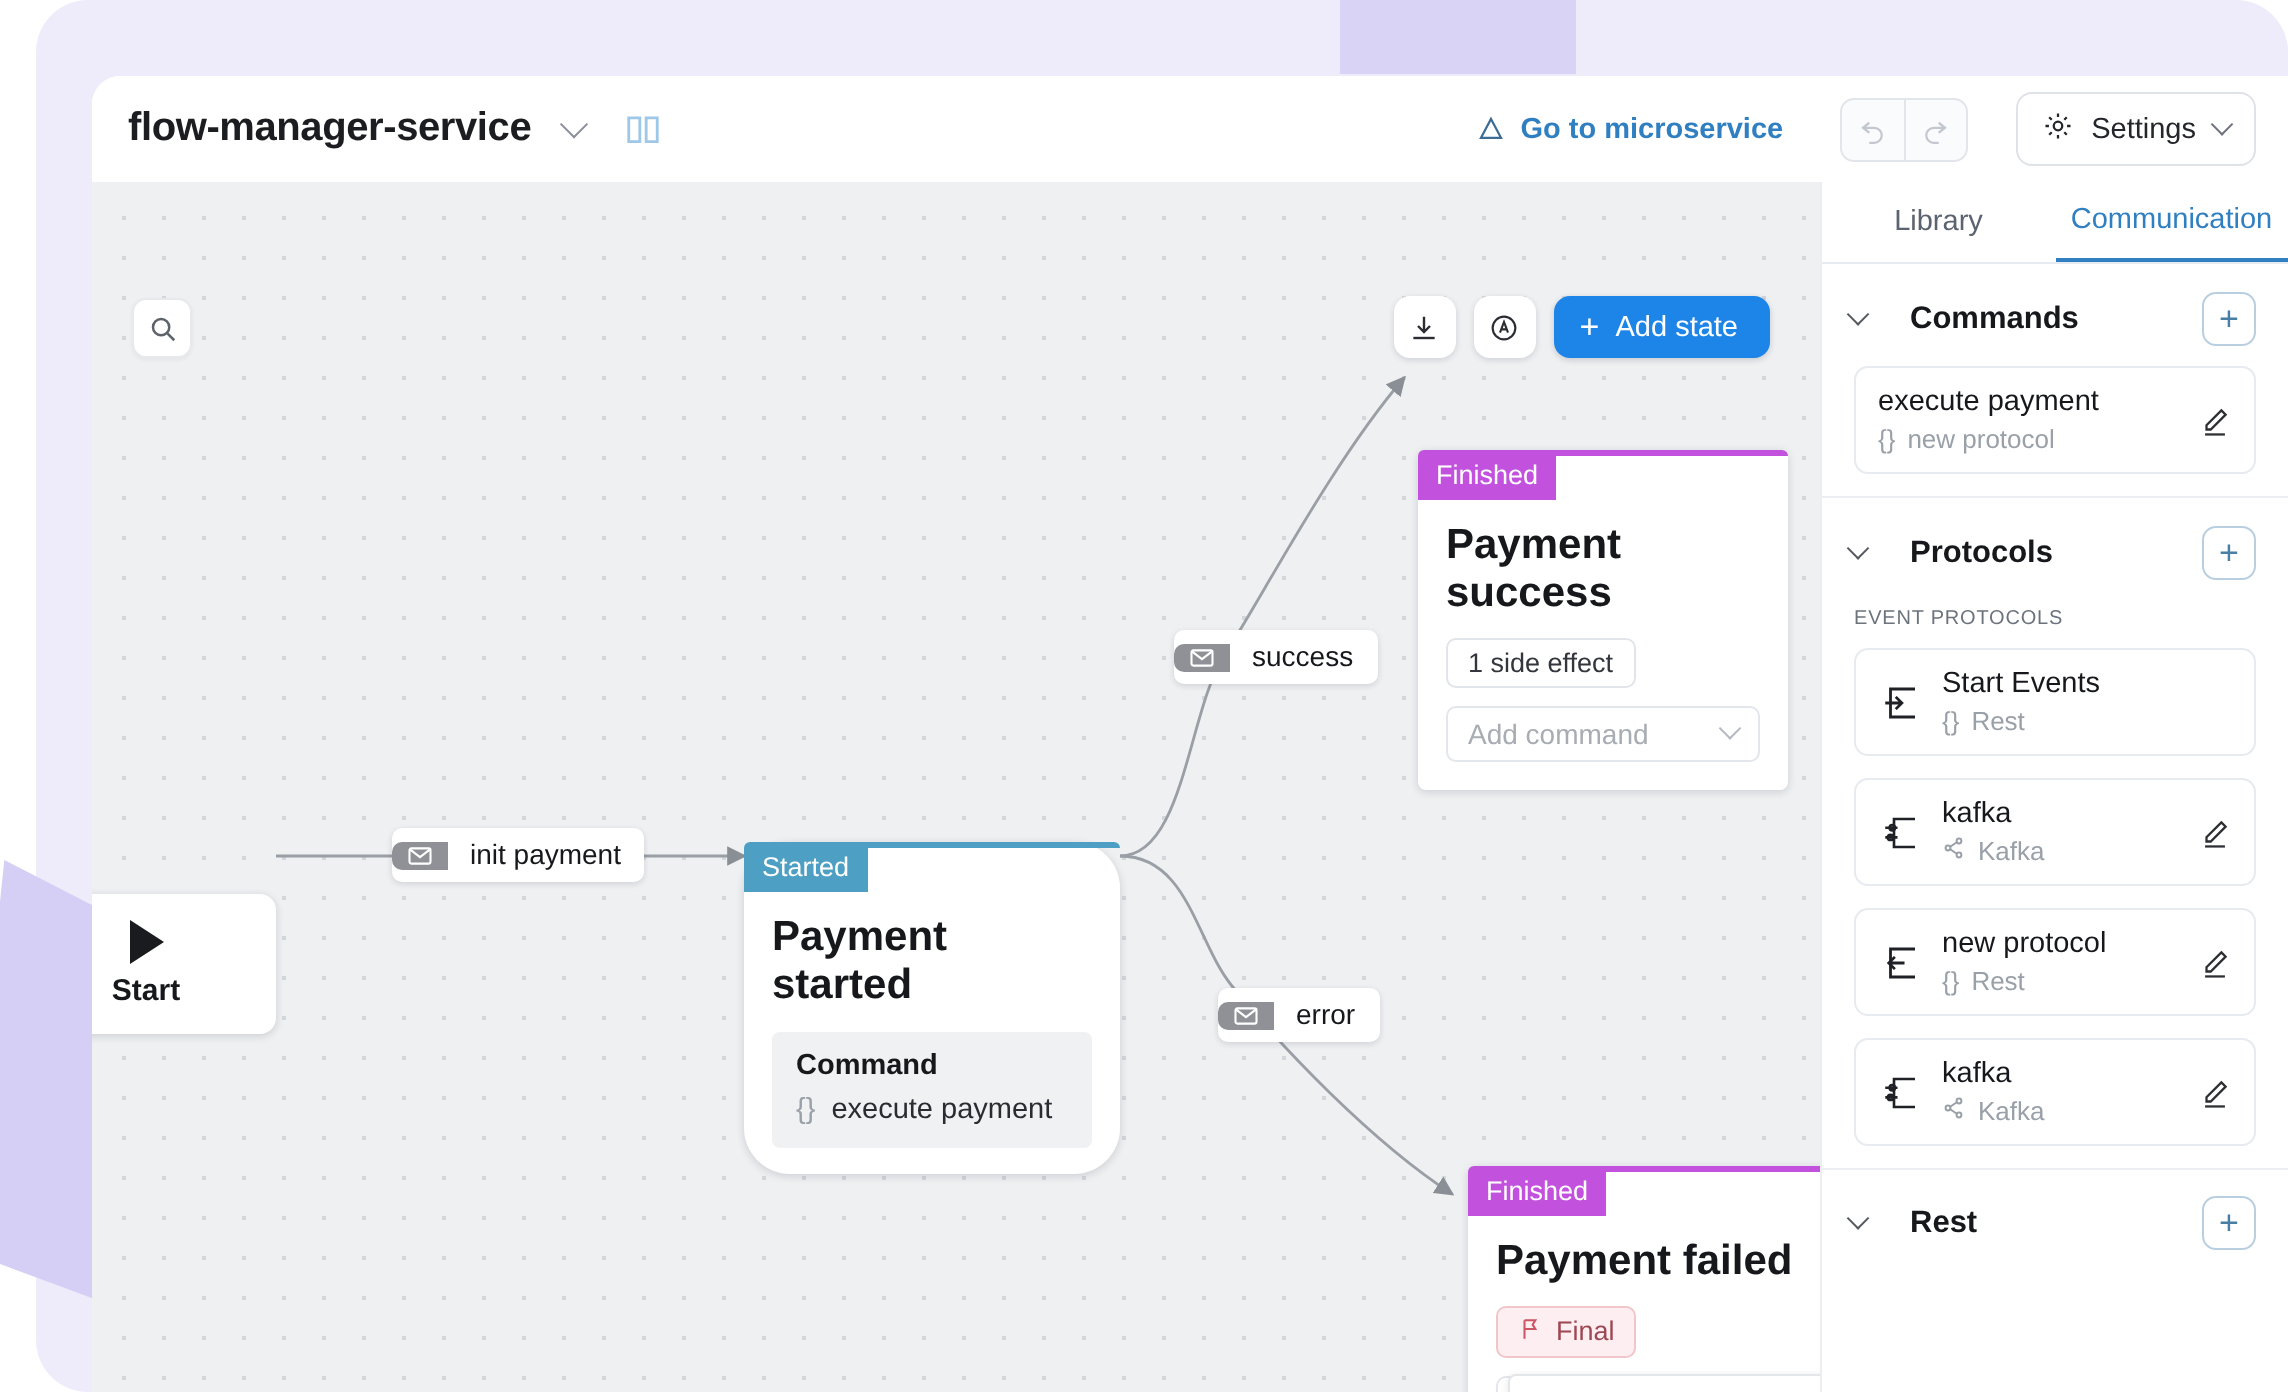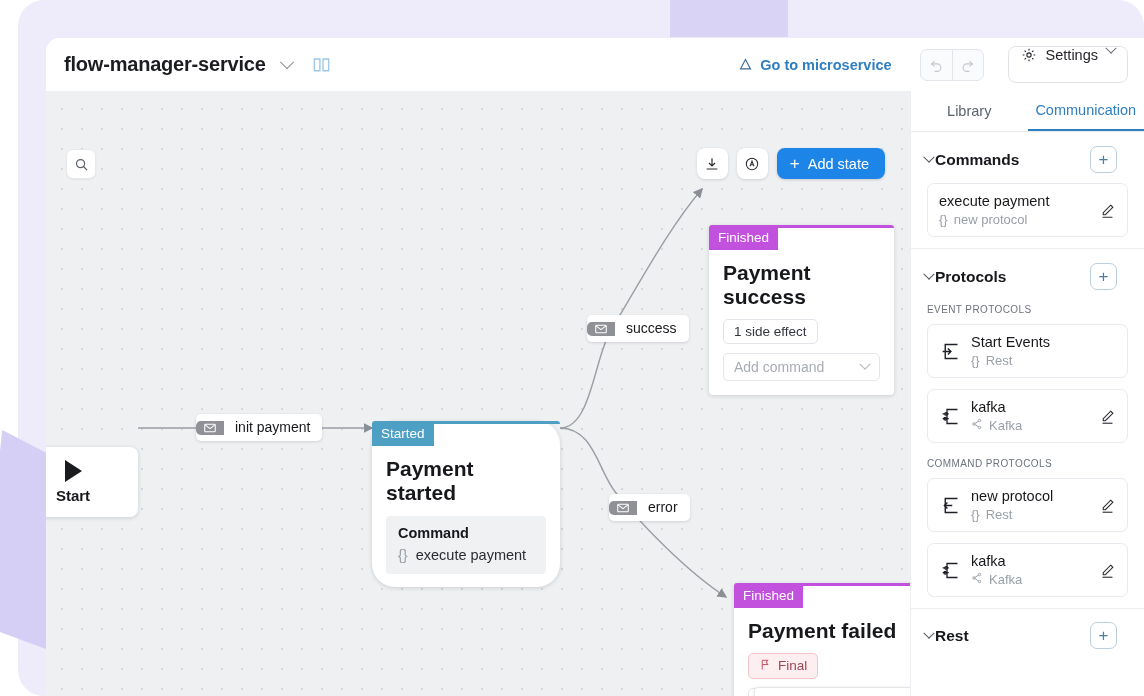--- a/index.html
+++ b/index.html
@@ -60,21 +60,21 @@
   .undo-group {
     display: flex; margin-left: 18px; border: 1px solid #e2e5ea; border-radius: 7px;
     overflow: hidden; background: #fafbfc;
   }
   .undo-group div {
     width: 31px; height: 30px; display: flex; align-items: center; justify-content: center;
     color: #c3c7cf; font-size: 14px; cursor: pointer;
   }
   .undo-group div + div { border-left: 1px solid #e2e5ea; }
   .settings-btn {
-    margin-left: 14px; display: flex; gap: 9px;
+    margin-left: 14px; display: flex; align-items: center; gap: 9px;
     border: 1px solid #dfe2e7; border-radius: 8px; height: 37px; padding: 0 12px;
     font-size: 14.5px; color: #24262b; background: #fff; cursor: pointer;
   }
   .settings-btn .chev { width: 8px; height: 8px; border-color:#6d727c; }
 
   
   #canvas {
     position: absolute; left: 0; top: 53px; width: 864px; height: 605px;
     background-color: #eef0f2;
     background-image: radial-gradient(#d3d7dc 1.1px, transparent 1.2px);
@@ -172,21 +172,21 @@
     position: absolute; left: 864px; top: 53px; width: 234px; height: 605px;
     background: #fff; border-left: 1px solid #eceef1;
   }
   .tabs { display: flex; height: 41px; border-bottom: 1px solid #e7eaee; }
   .tab {
     flex: 1; display: flex; align-items: center; justify-content: center;
     font-size: 14.5px; color: #5c6370; cursor: pointer;
   }
   .tab.active { color: #2f7fc1; border-bottom: 2px solid #2f7fc1; font-weight: 400; }
   .sec-head {
-    display: flex; align-items: center; padding: 14px 27px 10px 14px; gap: 2px;
+    display: flex; align-items: center; padding: 14px 16px 10px 14px; gap: 22px;
   }
   .sec-head .chev { width: 8px; height: 8px; border-color: #55595f; }
   .sec-head .t { font-size: 15.5px; font-weight: 700; color: #17181c; flex: 1; }
   .plus-btn {
     width: 27px; height: 27px; border: 1px solid #b9cfe0; border-radius: 7px;
     color: #4a7fa5; display: flex; align-items: center; justify-content: center;
     font-size: 17px; cursor: pointer; background: #fff;
   }
   .card {
     margin: 0 16px 11px 16px; border: 1px solid #e7eaee; border-radius: 7px;
@@ -493,21 +493,20 @@
         </div>
       </div>
       <div class="edit">
         <svg width="17" height="17" viewBox="0 0 24 24" fill="none" stroke="currentColor" stroke-width="1.6">
           <path d="M16.5 4.5 19.5 7.5 9 18H6v-3z"></path>
             <path d="M5 21.5h14"></path>
         </svg>
       </div>
     </div>
 
-    <div class="grp-label">COMMAND PROTOCOLS</div>
 
     <div class="card">
       <div class="ico">
         <svg width="21" height="21" viewBox="0 0 24 24" fill="none" stroke="currentColor" stroke-width="1.6">
           <path d="M20 4H6v16h14"></path>
             <path d="M14 12H5M8.5 8.5 5 12l3.5 3.5"></path>
         </svg>
       </div>
       <div class="body">
         <div class="nm">new protocol</div>

